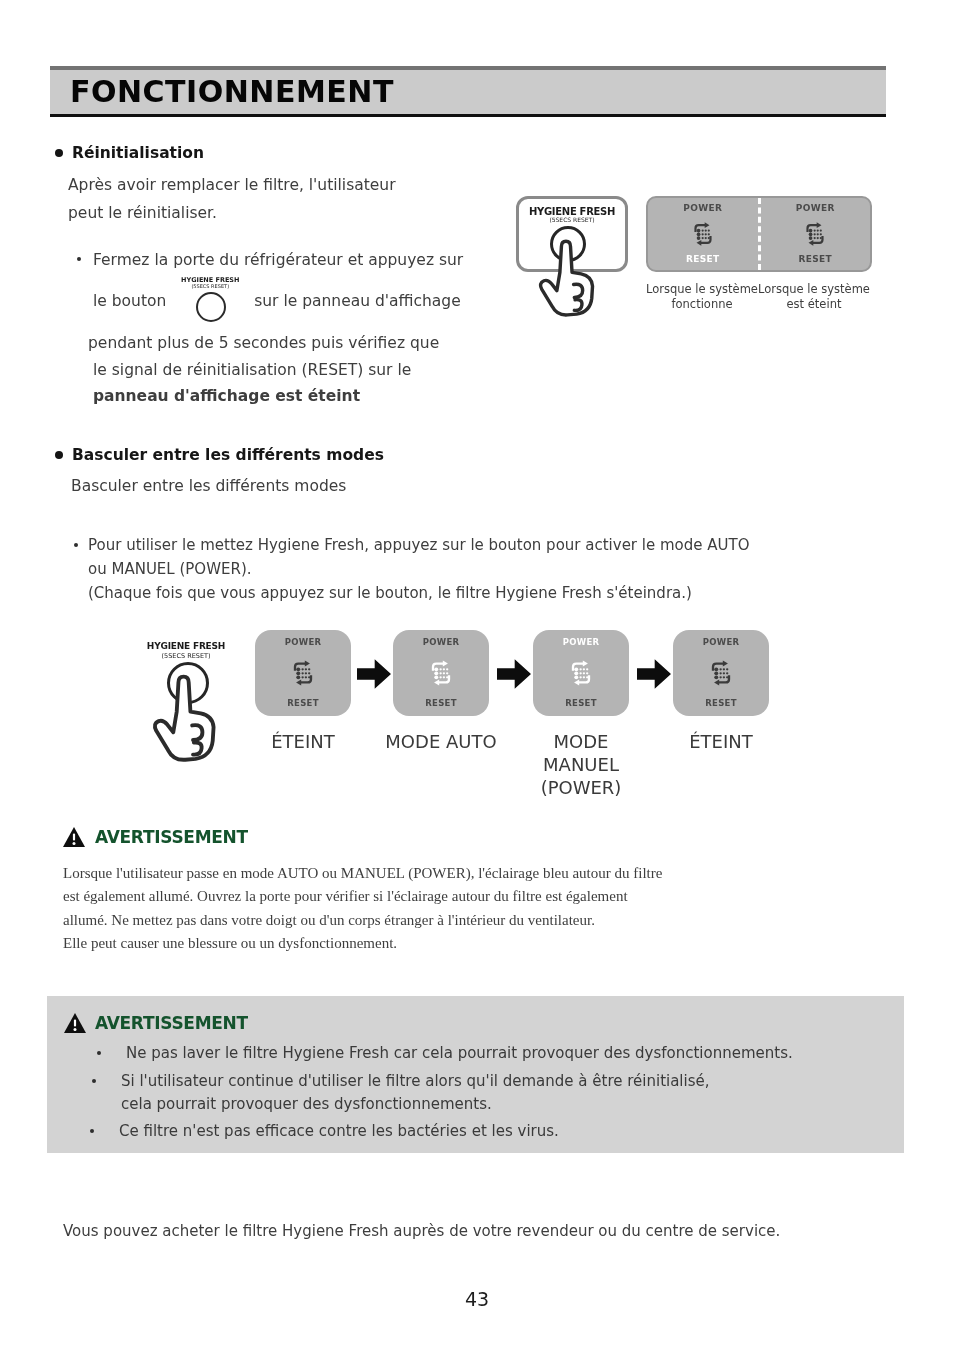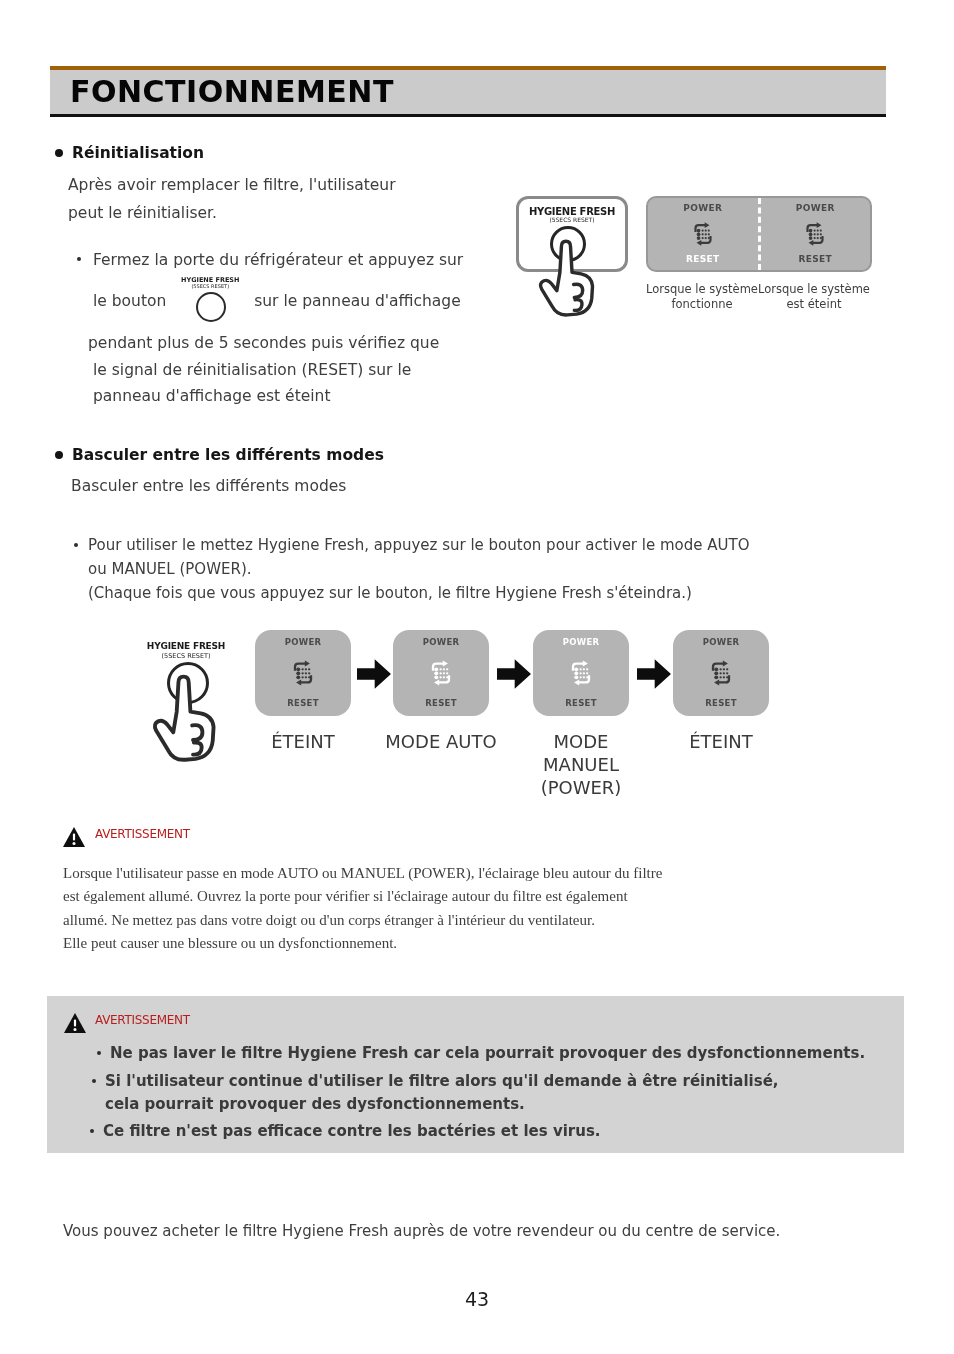--- a/index.html
+++ b/index.html
@@ -1,21 +1,21 @@
 <!DOCTYPE html>
 <html><head>
 <meta charset="utf-8">
 <style>
   html,body{margin:0;padding:0;background:#fff;}
   #page{position:relative;width:954px;height:1354px;background:#fff;overflow:hidden;
         font-family:"DejaVu Sans",sans-serif;color:#3e3e3e;}
   .abs{position:absolute;}
 
   
-  .hdr{left:50px;top:66px;width:816px;background:#cbcbcb;border-top:4px solid #a16207;
+  .hdr{left:50px;top:66px;width:816px;background:#cbcbcb;border-top:4px solid #737373;
        border-bottom:3px solid #101010;padding:4px 0 5px 20px;}
   .hdr-title{font-size:30px;font-weight:800;color:#060606;letter-spacing:.5px;}
 
   
   .h-bullet{display:flex;align-items:center;gap:9px;text-align:center;}
   .dot{width:8px;height:8px;border-radius:50%;background:#141414;flex:0 0 auto;}
   .sdot{width:4px;height:4px;border-radius:50%;background:#2e2e2e;flex:0 0 auto;}
   .h-txt{font-size:15.5px;font-weight:700;color:#161616;}
   .body-line{font-size:15.5px;color:#3e3e3e;white-space:nowrap;}
   .pre{white-space:pre-line;}
@@ -51,25 +51,25 @@
               padding:7px 0 8px;box-sizing:border-box;}
   .mode-panel .pw,.mode-panel .rs{font-size:8.5px;}
   .mode-panel .fan{width:32px;height:32px;}
   .arrow{width:34px;height:32px;background:#0d0d0d;
          clip-path:polygon(0 32%,52% 32%,52% 4%,100% 50%,52% 96%,52% 68%,0 68%);}
   .state{font-size:18px;color:#3a3a3a;text-align:center;line-height:23px;}
   .dg-label{text-align:center;font-size:9px;font-weight:700;color:#1c1c1c;letter-spacing:-.2px;}
   .dg-sub{text-align:center;font-size:6.5px;color:#1c1c1c;}
 
   
-  .warn-title{font-size:12px;font-weight:400;color:#b91c1c;letter-spacing:-.3px;}
+  .warn-title{font-size:17px;font-weight:700;color:#14532d;letter-spacing:-.3px;}
   .w-lines{left:63px;top:862px;width:830px;font-family:Liberation Serif, serif;}
   .w-lines .body-line{line-height:23.4px;font-size:15px;}
   .warn-box{left:47px;top:996px;width:857px;height:157px;background:#d3d3d3;}
-  .w2-item{position:absolute;display:flex;gap:9px;font-weight:bold;}
+  .w2-item{position:absolute;display:flex;gap:25px;}
   .w2-text{font-size:15px;line-height:22.5px;color:#3a3a3a;white-space:pre-line;}
 
   .footer-note{left:63px;top:1222px;font-size:15px;color:#3e3e3e;}
   .pagenum{left:0;right:0;top:1288px;text-align:center;font-size:19px;color:#1e1e1e;}
 </style>
 </head>
 <body>
 
 <svg width="0" height="0" style="position:absolute" aria-hidden="true">
   <defs>
@@ -155,21 +155,21 @@
     <span>le bouton</span>
     <span class="inline-btn">
       <span class="ib-label">HYGIENE FRESH</span>
       <span class="ib-sub">(5SECS RESET)</span>
       <span class="ib-circle"></span>
     </span>
     <span>sur le panneau d'affichage</span>
   </div>
   <div class="abs body-line" style="left:88px;top:334px;text-align:center;">pendant plus de 5 secondes puis vérifiez que</div>
   <div class="abs body-line" style="left:93px;top:361px;">le signal de réinitialisation (RESET) sur le</div>
-  <div class="abs body-line" style="left:93px;top:387px;">panneau d'affichage est éteint</div>
+  <div class="abs body-line" style="left:93px;top:387px;font-weight:bold;">panneau d'affichage est éteint</div>
 
   <div class="abs h-bullet" style="left:55px;top:446px;">
     <div class="dot"></div>
     <div class="h-txt">Basculer entre les différents modes</div>
   </div>
   <div class="abs body-line" style="left:71px;top:477px;">Basculer entre les différents modes</div>
 
   <div class="abs sdot" style="left:74px;top:543px;"></div>
   <div class="abs body-line" style="left:88px;top:536px;font-size:15px;">Pour utiliser le mettez Hygiene Fresh, appuyez sur le bouton pour activer le mode AUTO</div>
   <div class="abs body-line" style="left:88px;top:560px;font-size:15px;">ou MANUEL (POWER).</div>

